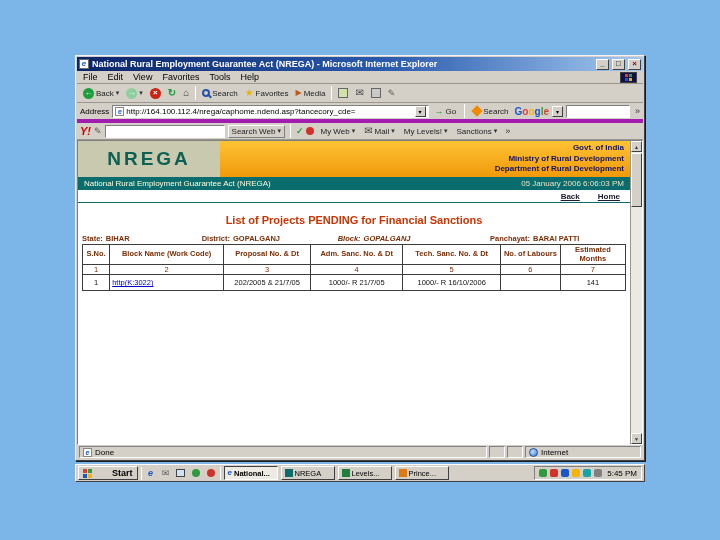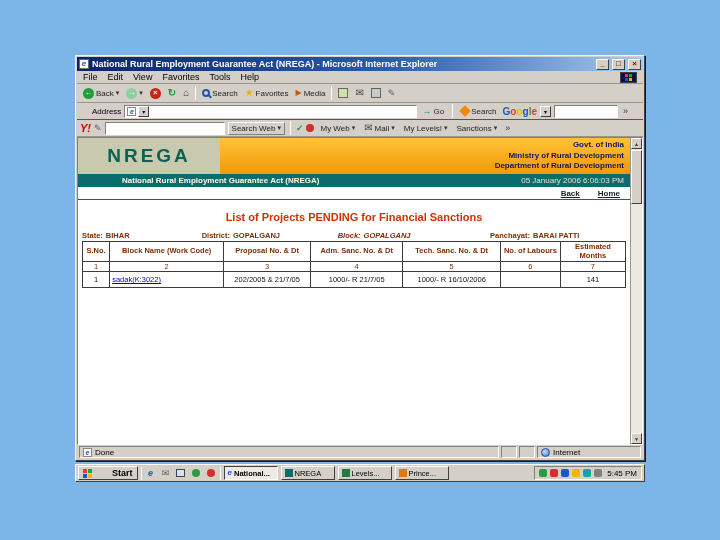--- a/index.html
+++ b/index.html
@@ -41,21 +41,21 @@
   .gl-media{color:#c2571a;font-size:8px;}
   .gl-mail{color:#444;}
   .gl-pencil{color:#555;font-size:9px;}
   .mag{width:8px;height:8px;border:2px solid #2255aa;border-radius:50%;position:relative;display:inline-block;}
   .mag::after{content:"";position:absolute;width:5px;height:2px;background:#2255aa;transform:rotate(45deg);right:-4px;bottom:-2px;}
   .sep{width:1px;height:14px;background:#8a867e;border-right:1px solid #fff;margin:0 2px;flex:0 0 auto;}
   .sq{width:10px;height:10px;display:inline-block;border:1px solid #666;}
   .sq-hist{background:#cfe3a8;}
   .sq-print{background:#c9c9c9;}
 
-  .addressbar{flex:0 0 15px;display:flex;align-items:center;gap:3px;padding:0 15px;font-size:8px;border-bottom:1px solid #a21caf;}
+  .addressbar{flex:0 0 15px;display:flex;align-items:center;gap:3px;padding:0 3px;font-size:8px;border-bottom:4px solid #a21caf;}
   .bar-label{color:#000;}
   .field{background:#fff;border:1px solid;border-color:#808080 #fff #fff #808080;display:flex;align-items:center;
          height:13px;padding:0 2px;gap:2px;font-size:8px;}
   .url-field{flex:1;min-width:0;}
   .bare{border:none;outline:none;font-size:8px;font-family:inherit;flex:1;min-width:0;height:11px;padding:0;background:transparent;}
   .pg-ico{width:9px;height:9px;background:#fff;border:1px solid #888;color:#1a57c8;font-weight:bold;font-size:7px;
           line-height:7px;text-align:center;font-style:italic;flex:0 0 auto;}
   .dd-btn{width:11px;height:11px;background:#d4d0c8;border:1px solid;border-color:#fff #404040 #404040 #fff;
           font-size:6px;display:inline-flex;align-items:center;justify-content:center;flex:0 0 auto;}
   .go-ico{color:#1f9e3c;font-weight:bold;font-size:9px;}
@@ -78,21 +78,21 @@
   .viewport{flex:1;min-height:0;display:flex;background:#fff;border:1px solid;border-color:#808080 #fff #fff #808080;overflow:hidden;}
   .pagecol{flex:1;min-width:0;display:flex;flex-direction:column;background:#fff;}
   .page-header{flex:0 0 36px;display:flex;}
   .logo-zone{flex:0 0 142px;background:#c9c9b0;display:flex;align-items:center;justify-content:center;}
   .logo-text{font-size:19px;font-weight:bold;color:#0c6152;letter-spacing:3px;}
   .gold-zone{flex:1;background:linear-gradient(180deg,#ffc335,#f0990a);display:flex;flex-direction:column;
              justify-content:center;align-items:flex-end;padding:0 6px;color:#141466;font-weight:bold;
              font-size:8px;line-height:1.35;}
   .teal-bar{flex:0 0 13px;background:#0a6c6c;display:flex;align-items:center;justify-content:space-between;
             padding:0 6px;font-size:8px;}
-  .teal-title{color:#fffbdc;font-weight:bold;margin-left:38px;}
+  .teal-title{color:#fffbdc;font-weight:normal;}
   .teal-date{color:#e8e2c2;}
   .nav-row{flex:0 0 13px;display:flex;justify-content:flex-end;align-items:center;gap:18px;padding:0 10px;
            font-size:8px;font-weight:bold;border-bottom:1px solid #0a6c6c;background:#fff;}
   .nav-link{color:#1c1c30;text-decoration:underline;cursor:pointer;}
   .content-title{margin-top:11px;text-align:center;color:#cc3300;font-weight:bold;font-size:11px;flex:0 0 auto;}
   .table-wrap{margin:8px 4px 0 4px;flex:0 0 auto;}
   .filters{display:flex;font-size:7.5px;font-weight:bold;color:#7c2d05;margin-bottom:1px;}
   .f{display:flex;gap:3px;white-space:nowrap;overflow:hidden;}
   .f0{flex:0 0 22%;}.f1{flex:0 0 25%;}.f2{flex:0 0 28%;font-style:italic;}.f3{flex:1;}
   .data-table{width:100%;border-collapse:collapse;font-size:7.5px;table-layout:fixed;}
@@ -107,21 +107,21 @@
   .scrollbtn{flex:0 0 11px;background:#d4d0c8;border:1px solid;border-color:#fff #404040 #404040 #fff;
              font-size:5px;display:flex;align-items:center;justify-content:center;color:#333;}
   .scrollthumb{flex:0 0 54px;background:#d4d0c8;border:1px solid;border-color:#fff #404040 #404040 #fff;margin-top:1px;}
   .sb-track{flex:1;}
 
   
   .statusbar{flex:0 0 14px;display:flex;align-items:center;gap:2px;padding:1px 2px;font-size:8px;}
   .status-seg{border:1px solid;border-color:#808080 #fff #fff #808080;height:12px;display:flex;align-items:center;gap:3px;padding:0 3px;}
   .seg-done{flex:1;}
   .seg-small{width:16px;}
-  .seg-zone{width:104px;}
+  .seg-zone{width:116px;}
   .globe{width:9px;height:9px;border-radius:50%;background:radial-gradient(circle at 35% 35%,#bfe0ff,#3a7bd5);border:1px solid #1d4d9e;}
 
   
   .taskbar{position:absolute;left:75px;top:464px;width:570px;height:18px;background:#d4d0c8;
            border:1px solid;border-color:#fff #404040 #404040 #fff;display:flex;align-items:center;
            gap:3px;padding:0 2px;font-size:8px;}
   .start-btn{display:flex;align-items:center;gap:20px;height:14px;padding:0 4px;background:#d4d0c8;
              border:1px solid;border-color:#fff #404040 #404040 #fff;font-weight:bold;font-size:9px;}
   .winflag{width:9px;height:9px;display:grid;grid-template-columns:1fr 1fr;grid-template-rows:1fr 1fr;gap:1px;}
   .wf1{background:#e03c31;}.wf2{background:#2e9b3e;}.wf3{background:#1a57c8;}.wf4{background:#f5b400;}
@@ -224,20 +224,21 @@
       </div>
       <div class="tbtn">
         <span class="glyph gl-pencil">✎</span>
       </div>
     </div>
 
     <div class="addressbar">
       <span class="bar-label">Address</span>
       <div class="field url-field">
         <span class="pg-ico">e</span>
+        <input class="bare" value="http://164.100.112.4/nrega/caphome.ndend.asp?tancecory_cde=" style="">
         <span class="dd-btn">▾</span>
       </div>
       <div class="tbtn">
         <span class="go-ico">→</span>
         <span>Go</span>
       </div>
       <div class="sep"></div>
       <div class="tbtn">
         <span class="diamond"></span>
         <span>Search</span>
@@ -357,21 +358,21 @@
               <td>2</td>
               <td>3</td>
               <td>4</td>
               <td>5</td>
               <td>6</td>
               <td>7</td>
             </tr>
             <tr class="datarow">
               <td>1</td>
               <td class="tl">
-                <a class="work-link">sadak(K:3022)</a>
+                <a class="work-link">http(K:3022)</a>
               </td>
               <td>202/2005 &amp; 21/7/05</td>
               <td>1000/- R 21/7/05</td>
               <td>1000/- R 16/10/2006</td>
               <td></td>
               <td>141</td>
             </tr>
           </tbody>
             </table>
         </div>

